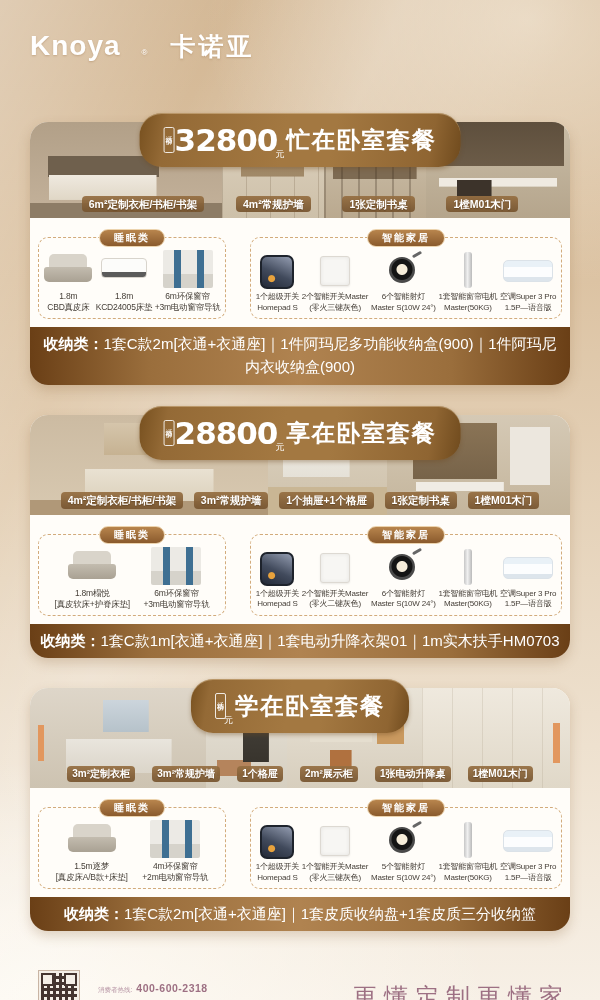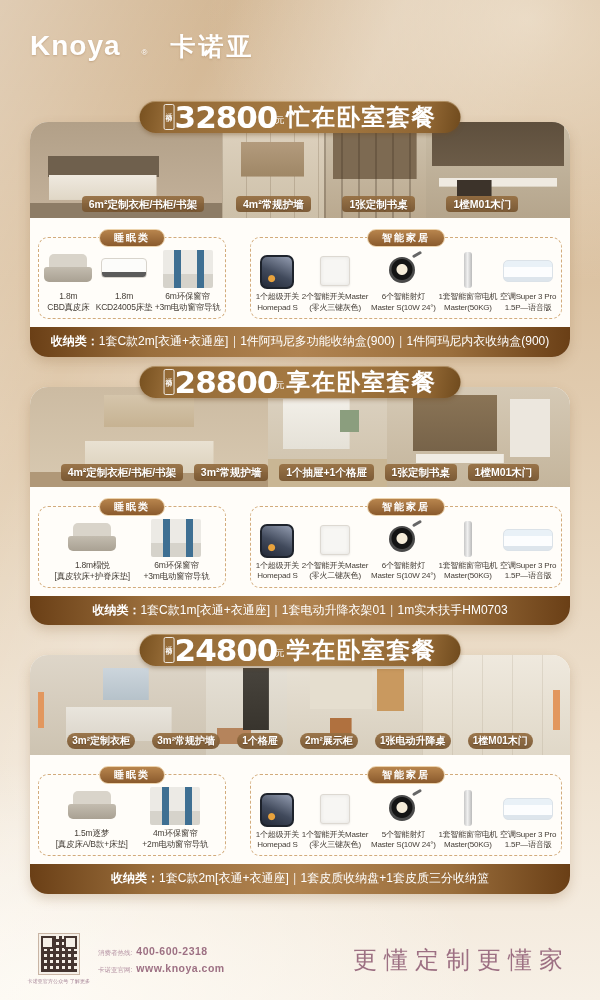--- a/index.html
+++ b/index.html
@@ -16,22 +16,22 @@
   .hdr { padding:30px 0 0 30px; color:#fff; }
   .logo-row { display:flex; align-items:baseline; text-shadow:0 1px 2px rgba(150,110,70,0.35);gap:20px; }
   .logo-en { font-size:28px; font-weight:700; letter-spacing:1px; }
   .logo-reg { font-size:8px; vertical-align:super; margin:0 3px 0 1px; }
   .logo-cn { font-size:25px; font-weight:700; letter-spacing:3px; }
   .tagline { margin:5px 0 0 30px; font-size:11.5px; letter-spacing:3px; color:rgba(255,255,255,0.95); }
   
   .pkg { width:540px; margin:0 auto; position:relative; padding-top:21px; }
   .pkg1 { margin-top:38px; } .pkg2,.pkg3 { margin-top:9px; }
   .banner {
-    position:absolute; top:0; left:50%; transform:translateX(-50%);
-    z-index:3; height:32px; display:flex; align-items:center; 
+    position:absolute; top:12px; left:50%; transform:translateX(-50%);
+    z-index:3; height:54px; display:flex; align-items:center; 
     padding:0 24px; border-radius:22px; white-space:nowrap;
     background:linear-gradient(100deg,#77501f 0%,#946a36 9%,#a37841 45%,#a37841 60%,#8f6532 90%,#6f4a1d 100%);
     box-shadow:0 2px 4px rgba(110,75,35,0.4), inset 0 1px 0 rgba(255,235,200,0.35);
     color:#fff;
   }
   .pprefix {
     writing-mode:vertical-rl; font-size:7px; line-height:1;
     border:1px solid rgba(255,255,255,0.85); border-radius:2px;
     padding:2px 1px; letter-spacing:1px; height:26px;
   }
@@ -103,21 +103,21 @@
   .plabels {
     position:absolute; left:0; right:0; bottom:6px; z-index:2;
     display:flex; justify-content:space-evenly; align-items:center; padding:0 20px;
   }
   .plabel {
     background:linear-gradient(180deg,rgba(150,111,66,0.93),rgba(118,84,47,0.93));
     color:#fff; font-size:10.5px; font-weight:700; line-height:1;
     padding:3px 7px; border-radius:4px; white-space:nowrap;
     text-shadow:0 1px 1px rgba(60,35,10,0.4);
   }
-  .pkg3 .plabel { font-size:10px; padding:3px 5px;border-radius:8px; }
+  .pkg3 .plabel { font-size:10px; padding:3px 5px; }
   
   .boxes { display:flex; gap:24px; padding:13px 8px 8px; }
   .box {
     border:1.5px dashed #d2ab7c; border-radius:10px; position:relative;
     margin-top:6px; padding:12px 2px 5px;
   }
   .box-sleep { width:188px; flex:none; }
   .box-smart { flex:1; }
   .pill {
     position:absolute; top:-9px; left:50%; transform:translateX(-50%);
@@ -151,21 +151,21 @@
   .t-spot::after { content:""; position:absolute; right:6px; top:2px; width:10px; height:3px; background:#666; transform:rotate(-30deg); border-radius:2px; }
   .t-motor::before { content:""; position:absolute; left:21px; top:1px; width:8px; height:36px;
     background:linear-gradient(90deg,#c6c6c6,#f0f0f0 45%,#b9b9b9); border-radius:3px; }
   .t-ac { height:38px; }
   .t-ac::before { content:""; position:absolute; left:0; right:0; top:9px; height:20px; border-radius:5px;
     border:1px solid #dbe2e8;
     background:linear-gradient(180deg,#e9f1f7 0 28%,#fcfdfe 28% 78%,#dde5ec 78% 100%); }
   
   .storage {
     background:linear-gradient(90deg,#6a3f16 0%,#9a6e3c 22%,#b08350 50%,#9a6e3c 78%,#6a3f16 100%);
-    color:#fff; text-align:center; padding:5px 8px 6px; font-size:12px; line-height:1.55;
+    color:#fff; text-align:center; padding:5px 8px 6px; font-size:15px; line-height:1.55;
   }
   .storage b { font-weight:700; }
   
   .ftr { display:flex; align-items:center; padding:0 30px; margin-top:40px; }
   .qrwrap { display:flex; flex-direction:column; align-items:center; width:58px; }
   .qr { width:40px; height:40px; position:relative;
     background:
       repeating-linear-gradient(0deg,#453530 0 3px,transparent 3px 6px),
       repeating-linear-gradient(90deg,#453530 0 3px,#f5efe7 3px 6px);
     border:2px solid #f5efe7; outline:1px solid #c9b5a4; }
@@ -324,21 +324,20 @@
       </div>
       <div class="storage">
         <div><b>收纳类：</b><span>1套C款1m[衣通+衣通座]｜1套电动升降衣架01｜1m实木扶手HM0703</span></div>
       </div>
     </div>
   </div>
 
   <div class="pkg pkg3">
     <div class="banner">
       <span class="pprefix">活动价</span>
-      <span class="pprice">24800</span>
       <span class="punit">元</span>
       <span class="ptitle">学在卧室套餐</span>
     </div>
     <div class="card">
       <div class="photos">
         <div class="seg s31"></div>
         <div class="seg s32"></div>
         <div class="seg s33"></div>
         <div class="seg s34"></div>
         <div class="plabels">

